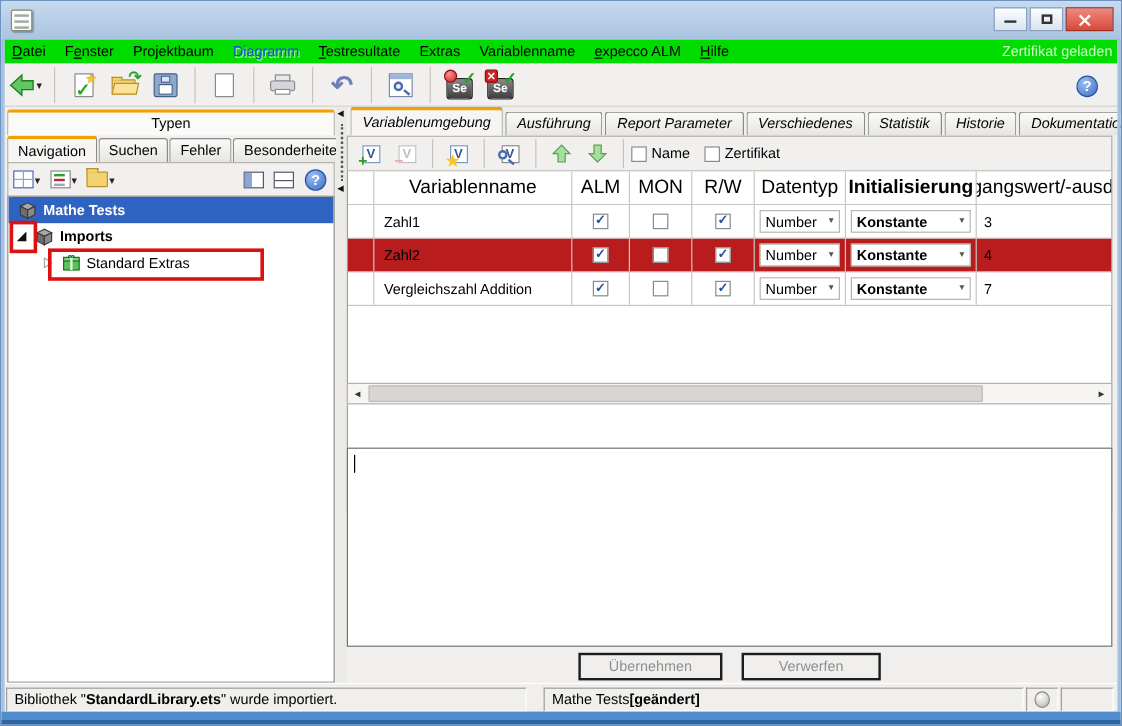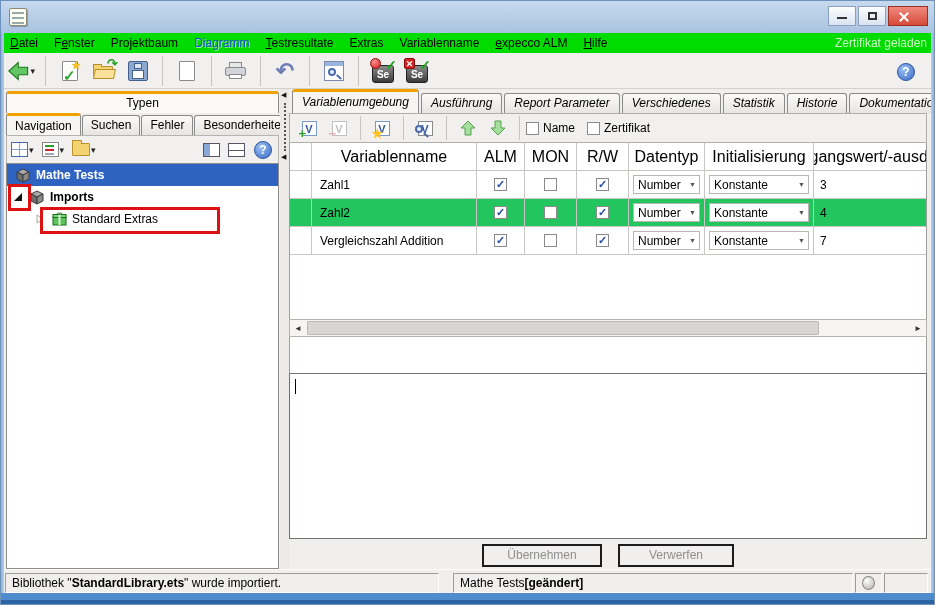--- a/index.html
+++ b/index.html
@@ -122,25 +122,25 @@
   .corner { position:absolute; left:-4px; bottom:-5px; font-size:13px; font-weight:bold; line-height:1; }
   .vsep { width:1px; height:24px; background:#c6c4c0; margin:0 6px; }
   .filter-label { display:flex; align-items:center; font-size:12px; margin-right:12px; }
   .cbx { width:13px; height:13px; background:#fff; border:1px solid #8a8a8a; display:inline-flex; align-items:center;
     justify-content:center; font-size:11px; font-weight:bold; color:#2b4f9e; margin-right:4px; line-height:1; }
 
   
   .table-wrap { position:absolute; left:0; right:2px; top:54px; height:282px; background:#fff; border:1px solid #a09e9a; border-top:none; }
   .trow { display:flex; height:28px; border-bottom:1px solid #c8c6c2; font-size:12px; align-items:center; background:#fff; }
   .trow.head { font-size:16px; }
-  .trow.alt { background:#22c55e; }
+  .trow.alt { background:#b91c1c; }
   .tcell { height:100%; border-right:1px solid #c8c6c2; display:flex; align-items:center; overflow:hidden; white-space:nowrap; }
   .c0 { flex:0 0 22px; } .c1 { flex:0 0 165px; padding-left:8px; } .c2 { flex:0 0 48px; justify-content:center; }
   .c3 { flex:0 0 52px; justify-content:center; } .c4 { flex:0 0 52px; justify-content:center; }
-  .c5 { flex:0 0 76px; padding-left:4px; } .c6 { flex:0 0 109px; padding-left:4px; } .c7 { flex:1 1 auto; padding-left:6px; border-right:none; }
+  .c5 { flex:0 0 76px; padding-left:4px; } .c6 { flex:0 0 109px; padding-left:4px;font-weight:bold; } .c7 { flex:1 1 auto; padding-left:6px; border-right:none; }
   .head .tcell { justify-content:center; padding-left:0; }
   .head .c1 { justify-content:center; }
   .dd { display:flex; align-items:center; justify-content:space-between; background:#fff; border:1px solid #b8b6b2;
     height:19px; font-size:12px; padding:0 3px 0 4px; width:100%; margin-right:4px; }
   .dd .arr { font-size:7px; color:#555; }
 
   
   .hscroll { position:absolute; left:0; right:2px; top:230px; height:18px; background:#f6f5f3; border:1px solid #b4b2ae; display:flex; align-items:center; }
   .sb-btn { width:16px; height:16px; display:flex; align-items:center; justify-content:center; font-size:8px; color:#333; }
   .sb-thumb { position:absolute; left:17px; width:512px; top:1px; height:14px; background:#d8d6d2; border:1px solid #bcbab6; border-radius:1px; }

